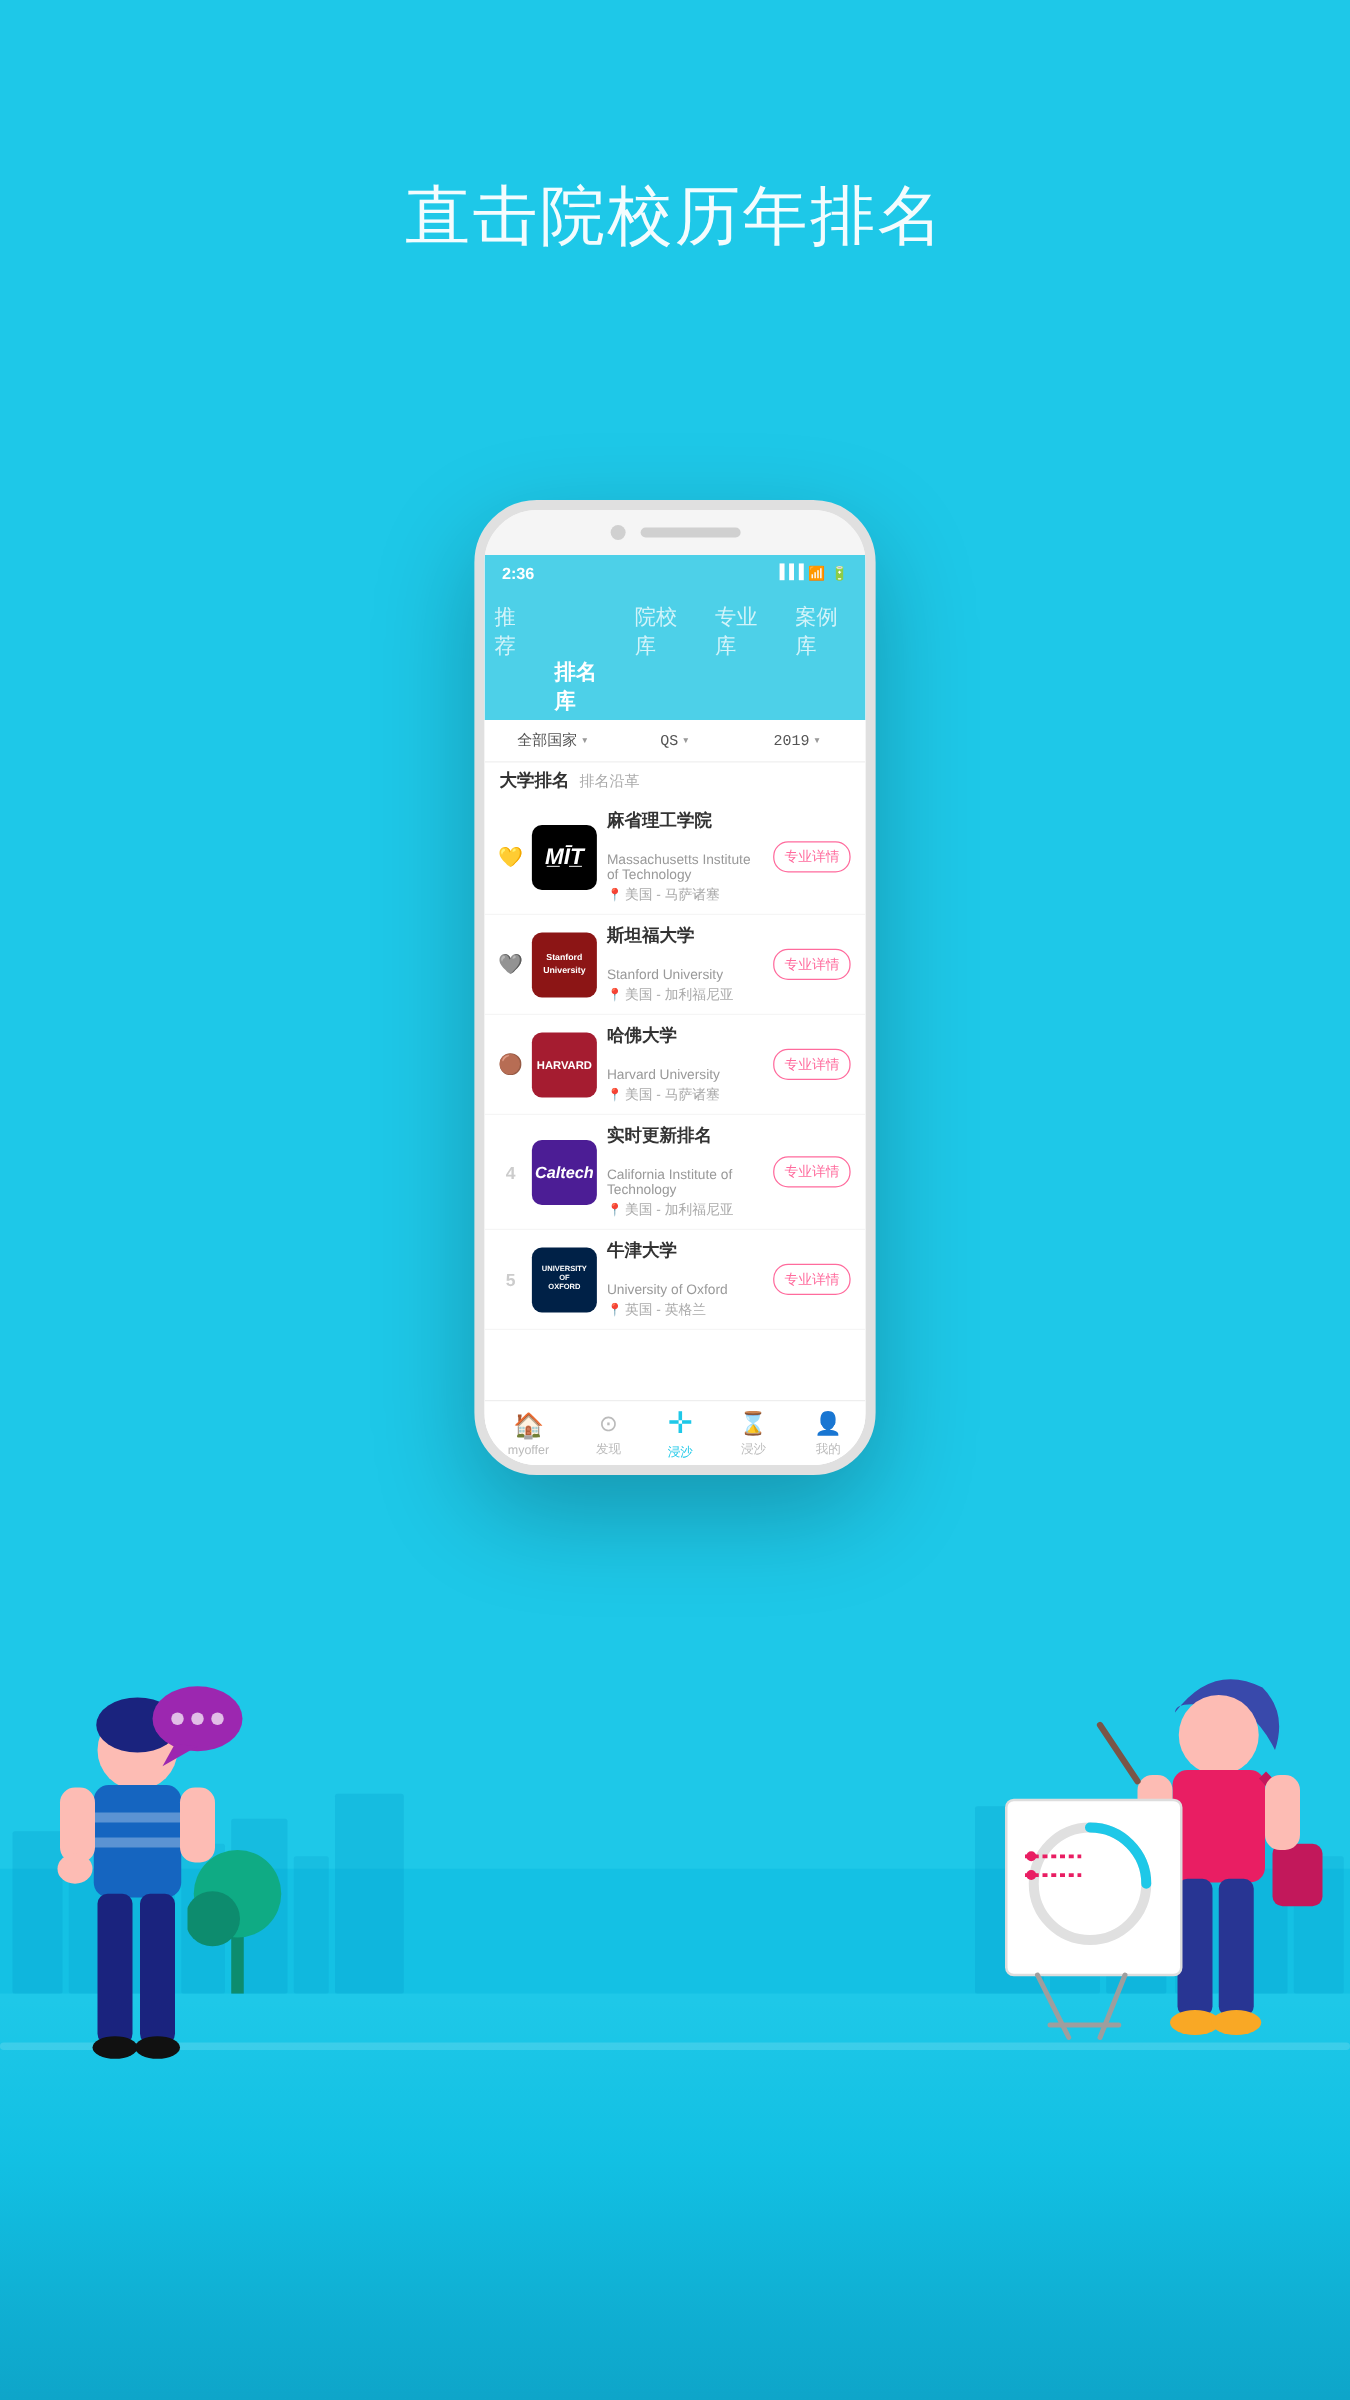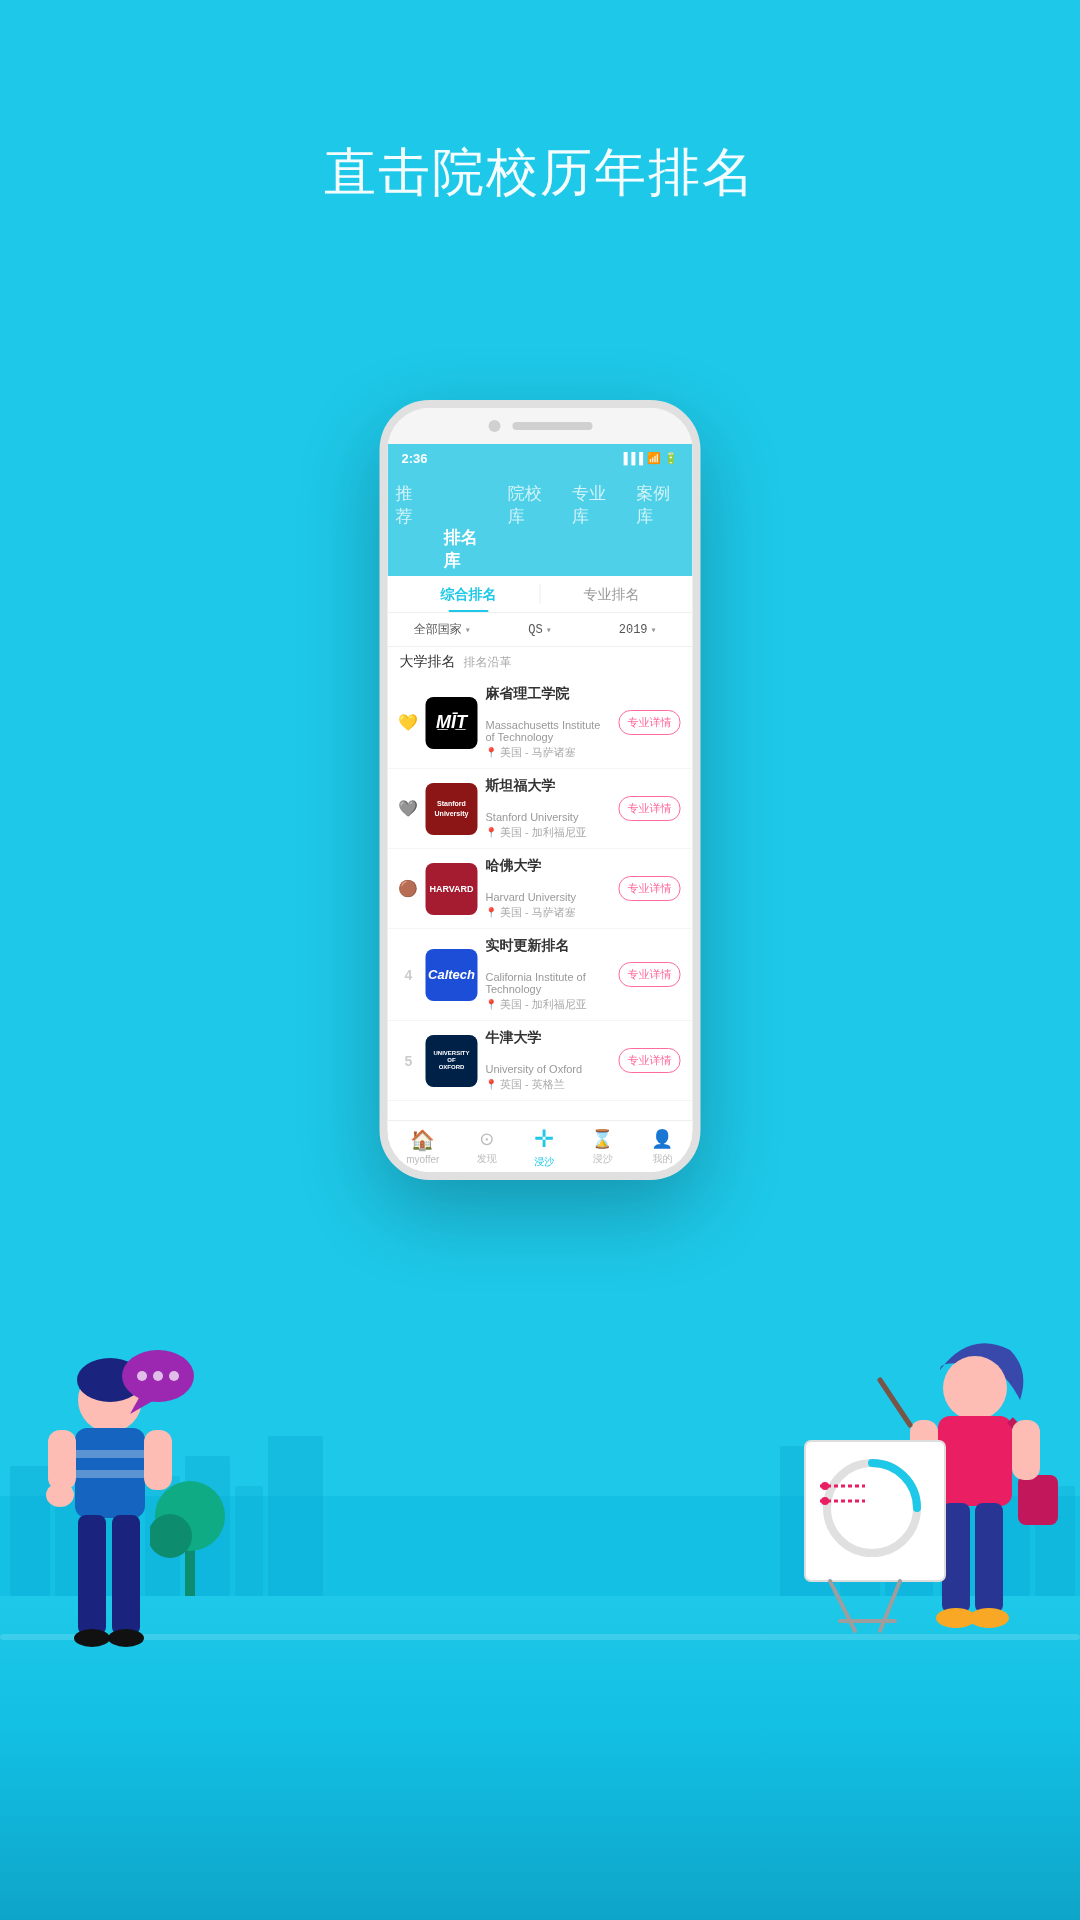--- a/index.html
+++ b/index.html
@@ -202,21 +202,21 @@
     
     .section-header {
       display: flex;
       align-items: center;
       padding: 6px 12px;
       gap: 8px;
       flex-shrink: 0;
     }
     .section-title {
       font-size: 14px;
-      font-weight: 400;
+      font-weight: 700;
       color: #333;
     }
     .section-sub {
       font-size: 12px;
       color: #aaa;
     }
 
     
     .uni-list {
       flex: 1;
@@ -314,21 +314,21 @@
       padding: 2px;
       text-align: center;
       line-height: 1.2;
     }
     .harvard-logo {
       background: #a51c30;
       font-size: 8px;
       font-weight: 900;
     }
     .caltech-logo {
-      background: #1d4ed8;
+      background: #4c1d95;
       font-size: 14px;
       font-weight: 900;
       font-style: italic;
     }
     .oxford-logo {
       background: #002147;
       font-size: 7px;
       padding: 2px;
       text-align: center;
       line-height: 1.3;
@@ -472,29 +472,20 @@
           <span>院校库</span>
         </div>
         <div class="nav-tab">
           <span>专业库</span>
         </div>
         <div class="nav-tab">
           <span>案例库</span>
         </div>
       </div>
 
-      <div class="content-tabs">
-        <div class="content-tab active">
-          <span>综合排名</span>
-        </div>
-        <div class="tab-divider"></div>
-        <div class="content-tab">
-          <span>专业排名</span>
-        </div>
-      </div>
 
       <div class="filter-bar">
         <div class="filter-btn">
           <span>全部国家</span>
           <span class="filter-chevron">▾</span>
         </div>
         <div class="filter-btn">
           <span>QS</span>
           <span class="filter-chevron">▾</span>
         </div>

